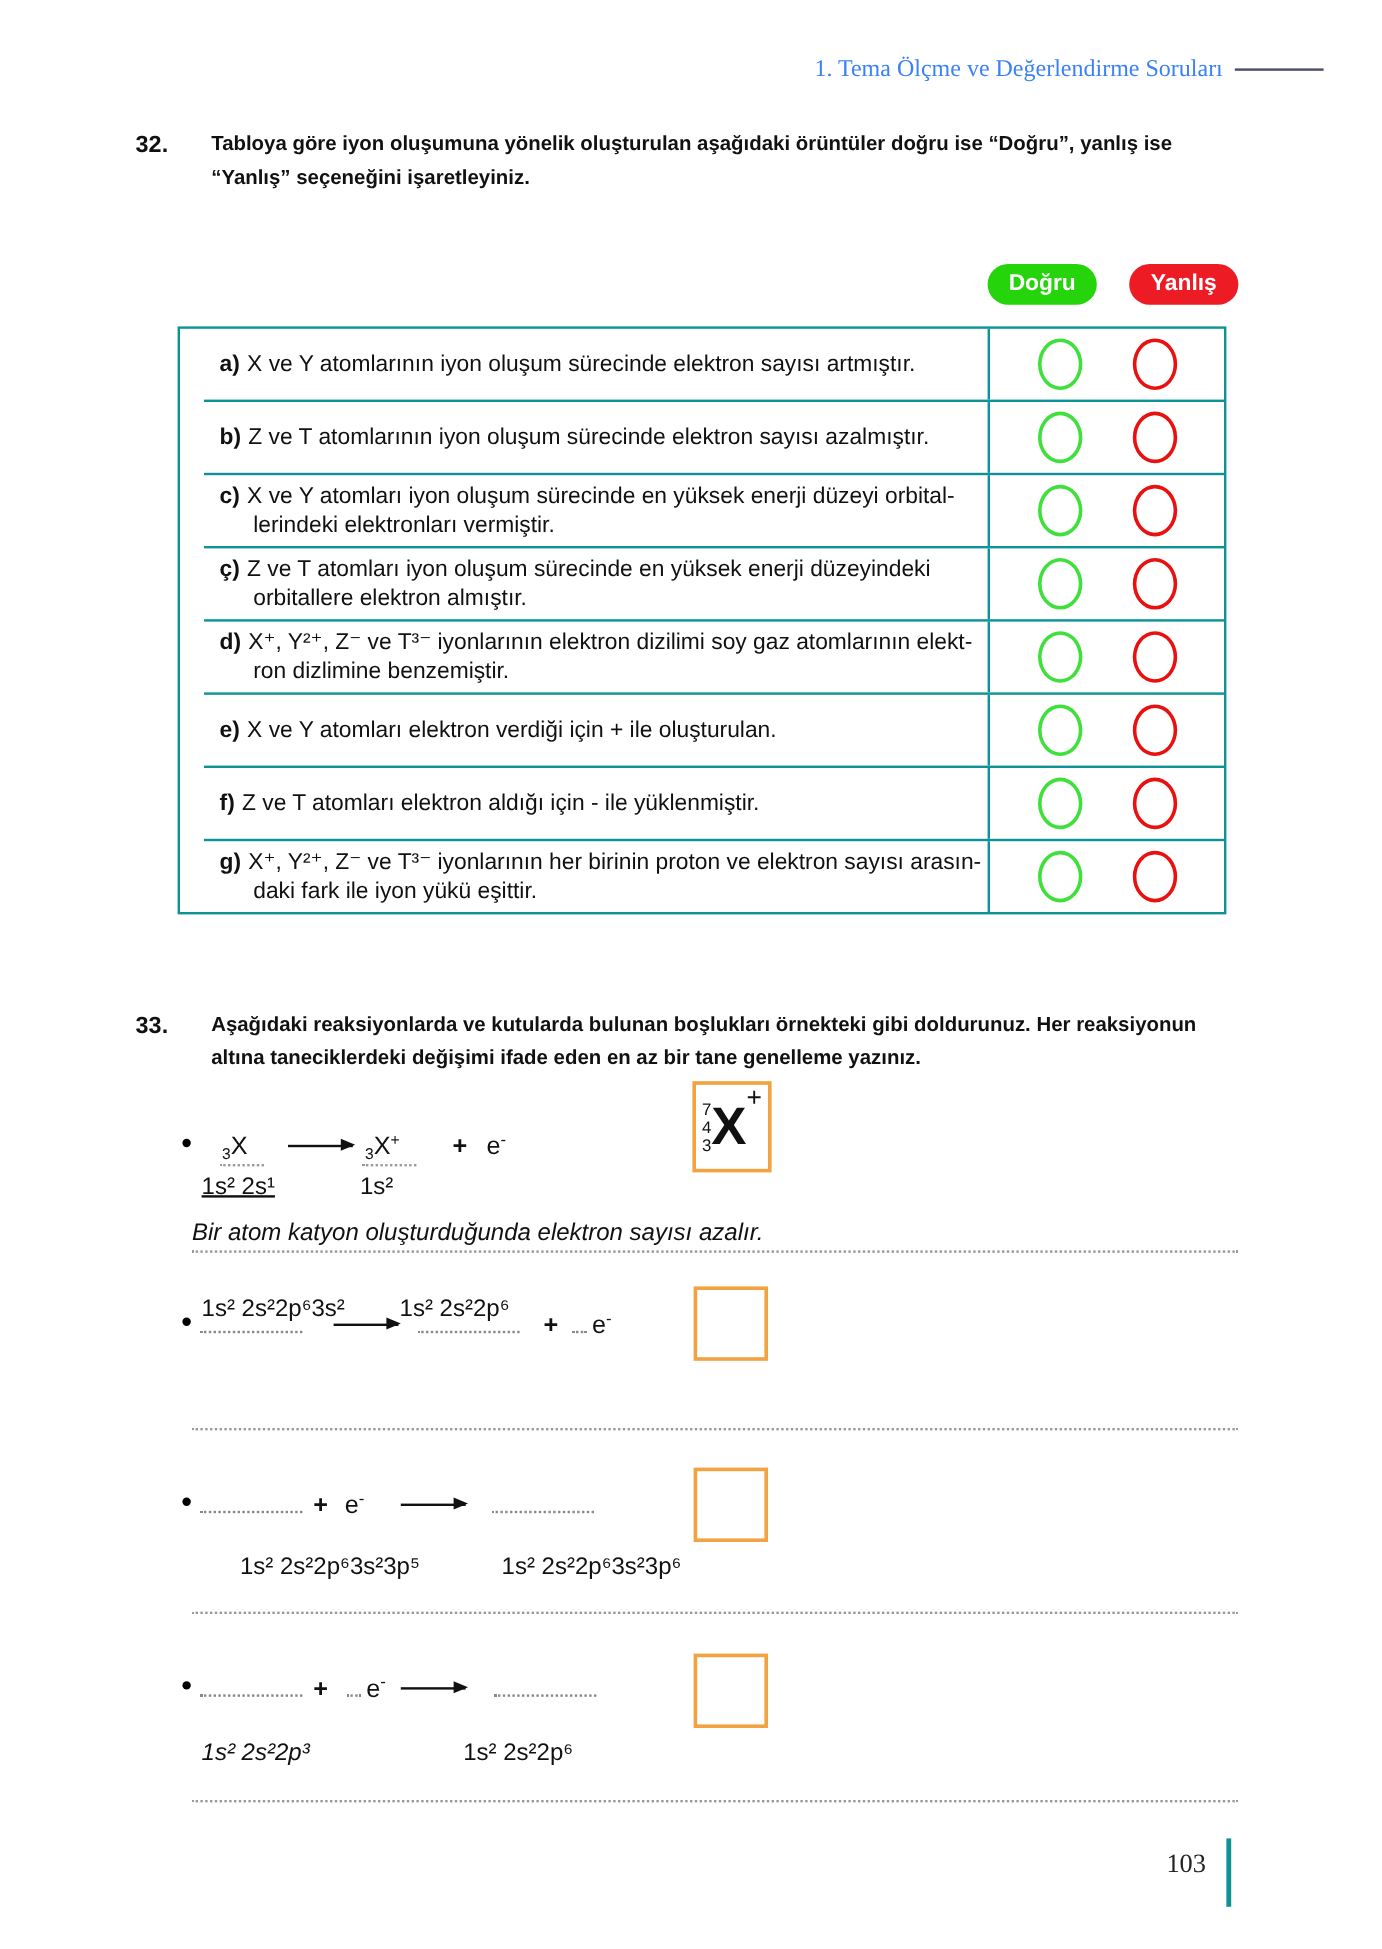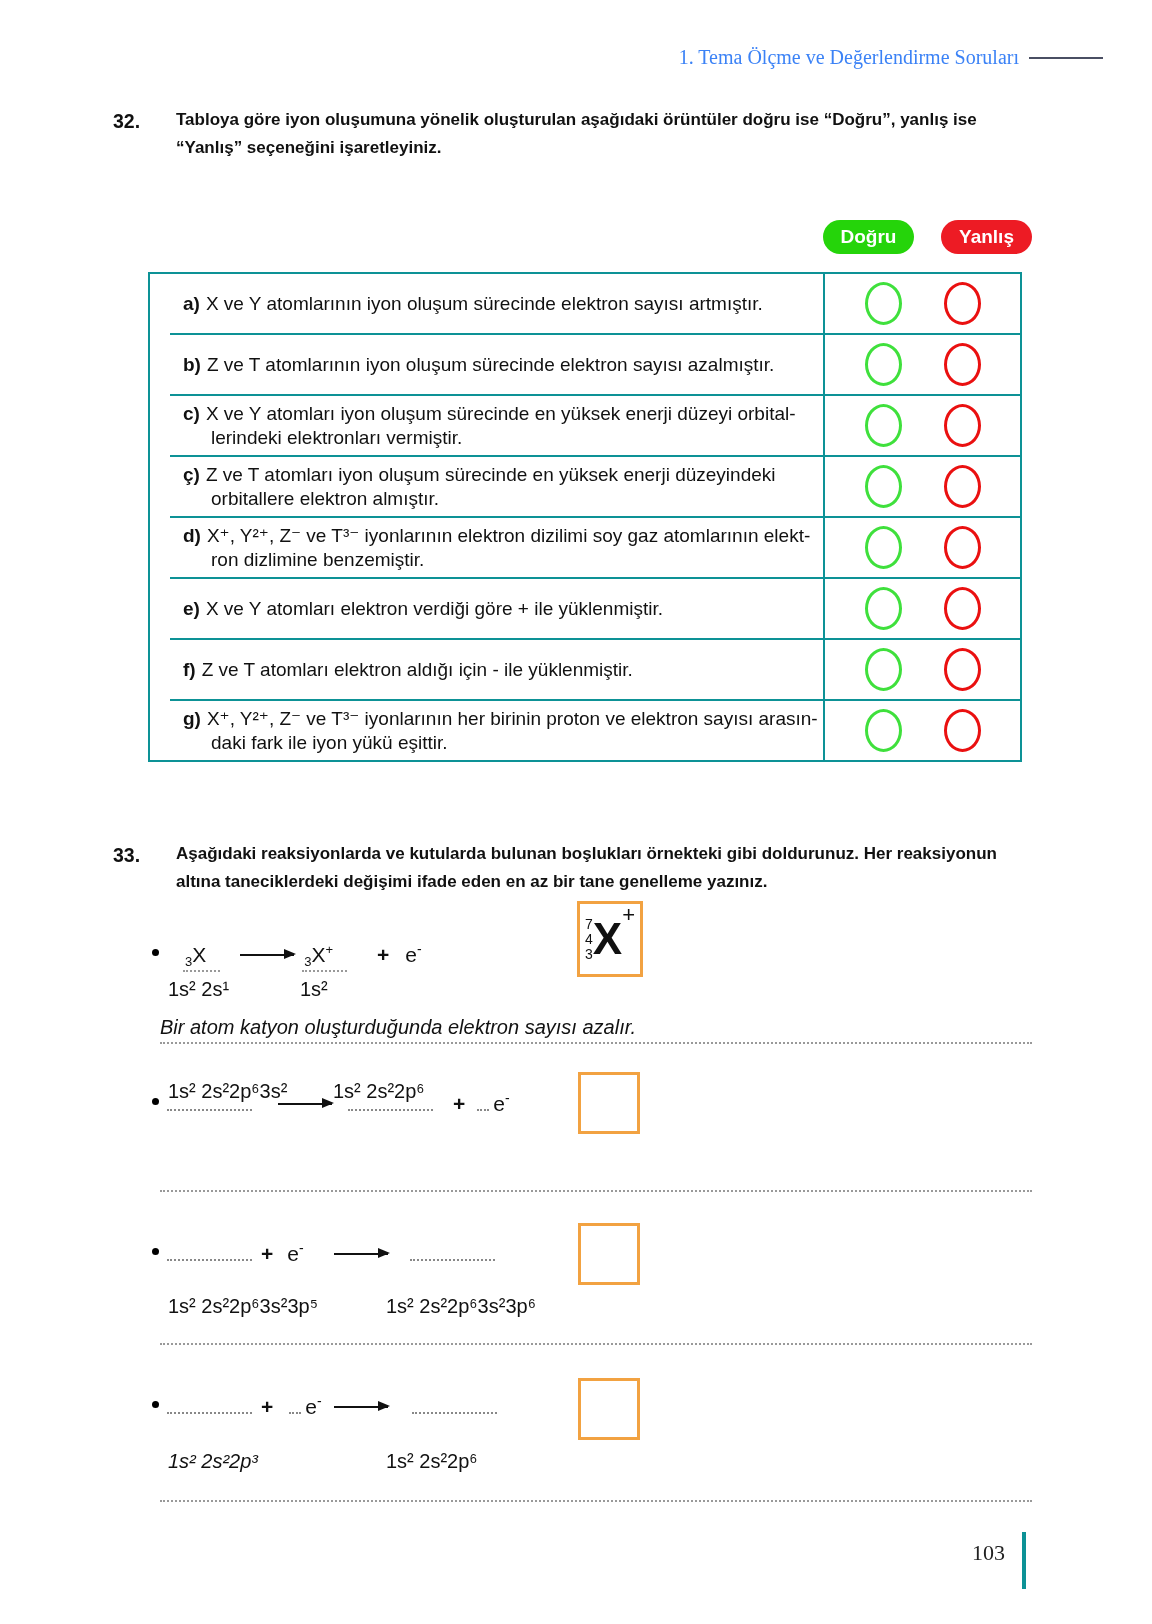--- a/index.html
+++ b/index.html
@@ -51,23 +51,23 @@
   .species .ssub { font-size:13px; vertical-align:-4px; }
   .species .ssup { font-size:13px; vertical-align:8px; }
   .plus { font-weight:bold; font-size:21px; }
   .elec .chg { font-size:14px; vertical-align:8px; }
   .arrow { display:inline-block; width:54px; height:2.5px; background:#111; position:relative; vertical-align:6px; }
   .arrow::after { content:''; position:absolute; right:-2px; top:-4.6px; width:0; height:0;
                   border-left:12px solid #111; border-top:5.5px solid transparent; border-bottom:5.5px solid transparent; }
 
   .configs { position:absolute; font-size:20px; white-space:nowrap; }
   .cfg1 { display:inline-block; }
-  .ex-cfg .cfg1 { width:132px; }
+  .ex-cfg .cfg1 { width:132px;text-decoration:underline; }
   .r2-cfg .cfg1 { width:165px; }
-  .r3-cfg .cfg1 { width:218px; }
+  .r3-cfg .cfg1 { width:218px;margin-left:32px; }
   .r4-cfg .cfg1 { width:218px;font-style:italic; }
 
   .gen-line { position:absolute; top:1016px; left:160px; width:872px; border-bottom:2px dotted #999;
               font-style:italic; font-size:20px; padding-bottom:3px; }
   .dotted-sep { position:absolute; left:160px; width:872px; border-bottom:2px dotted #999; height:0; }
   .sep1 { top:1190px; } .sep2 { top:1343px; } .sep3 { top:1500px; }
 
   
   .nuclide-box { position:absolute; left:577px; top:901px; width:66px; height:76px;
                  border:3px solid #f2a241; box-sizing:border-box;
@@ -166,21 +166,21 @@
         <div class="tline"><span class="letter">d)</span><span>X⁺, Y²⁺, Z⁻ ve T³⁻ iyonlarının elektron dizilimi soy gaz atomlarının elekt-</span></div>
         <div class="tline cont">ron dizlimine benzemiştir.</div>
       </div>
       <div class="tcell-opts">
         <span class="opt g"></span>
         <span class="opt r"></span>
       </div>
     </div>
     <div class="trow">
       <div class="tcell-text">
-        <div class="tline"><span class="letter">e)</span><span>X ve Y atomları elektron verdiği göre + ile yüklenmiştir.</span></div>
+        <div class="tline"><span class="letter">e)</span><span>X ve Y atomları elektron verdiği için + ile oluşturulan.</span></div>
         <div class="tline cont"></div>
       </div>
       <div class="tcell-opts">
         <span class="opt g"></span>
         <span class="opt r"></span>
       </div>
     </div>
     <div class="trow">
       <div class="tcell-text">
         <div class="tline"><span class="letter">f)</span><span>Z ve T atomları elektron aldığı için - ile yüklenmiştir.</span></div>

